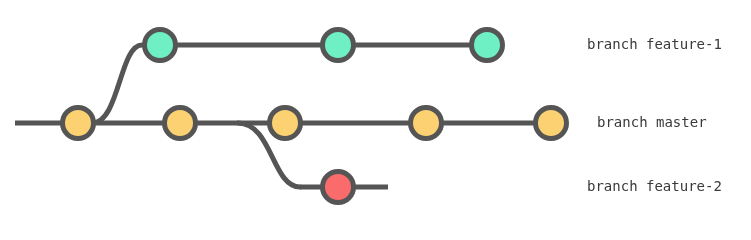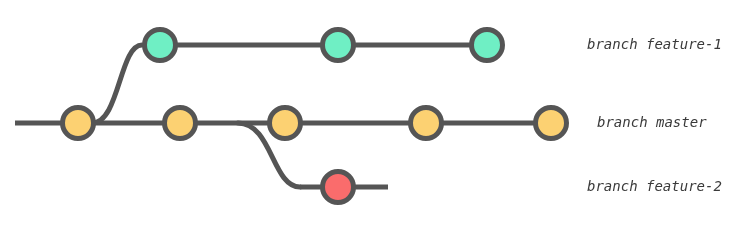--- a/index.html
+++ b/index.html
@@ -13,21 +13,20 @@
     position: relative;
     overflow: hidden;
     font-family: "DejaVu Sans Mono", monospace;
   }
   #diagram-root {
     position: absolute;
     left: 0;
     top: 0;
     width: 751px;
     height: 233px;
-    font-style: italic;
   }
   svg.git-graph {
     display: block;
     width: 751px;
     height: 233px;
   }
   .branch-label {
     font-family: "DejaVu Sans Mono", monospace;
     font-size: 14px;
     fill: #3a3a3a;

